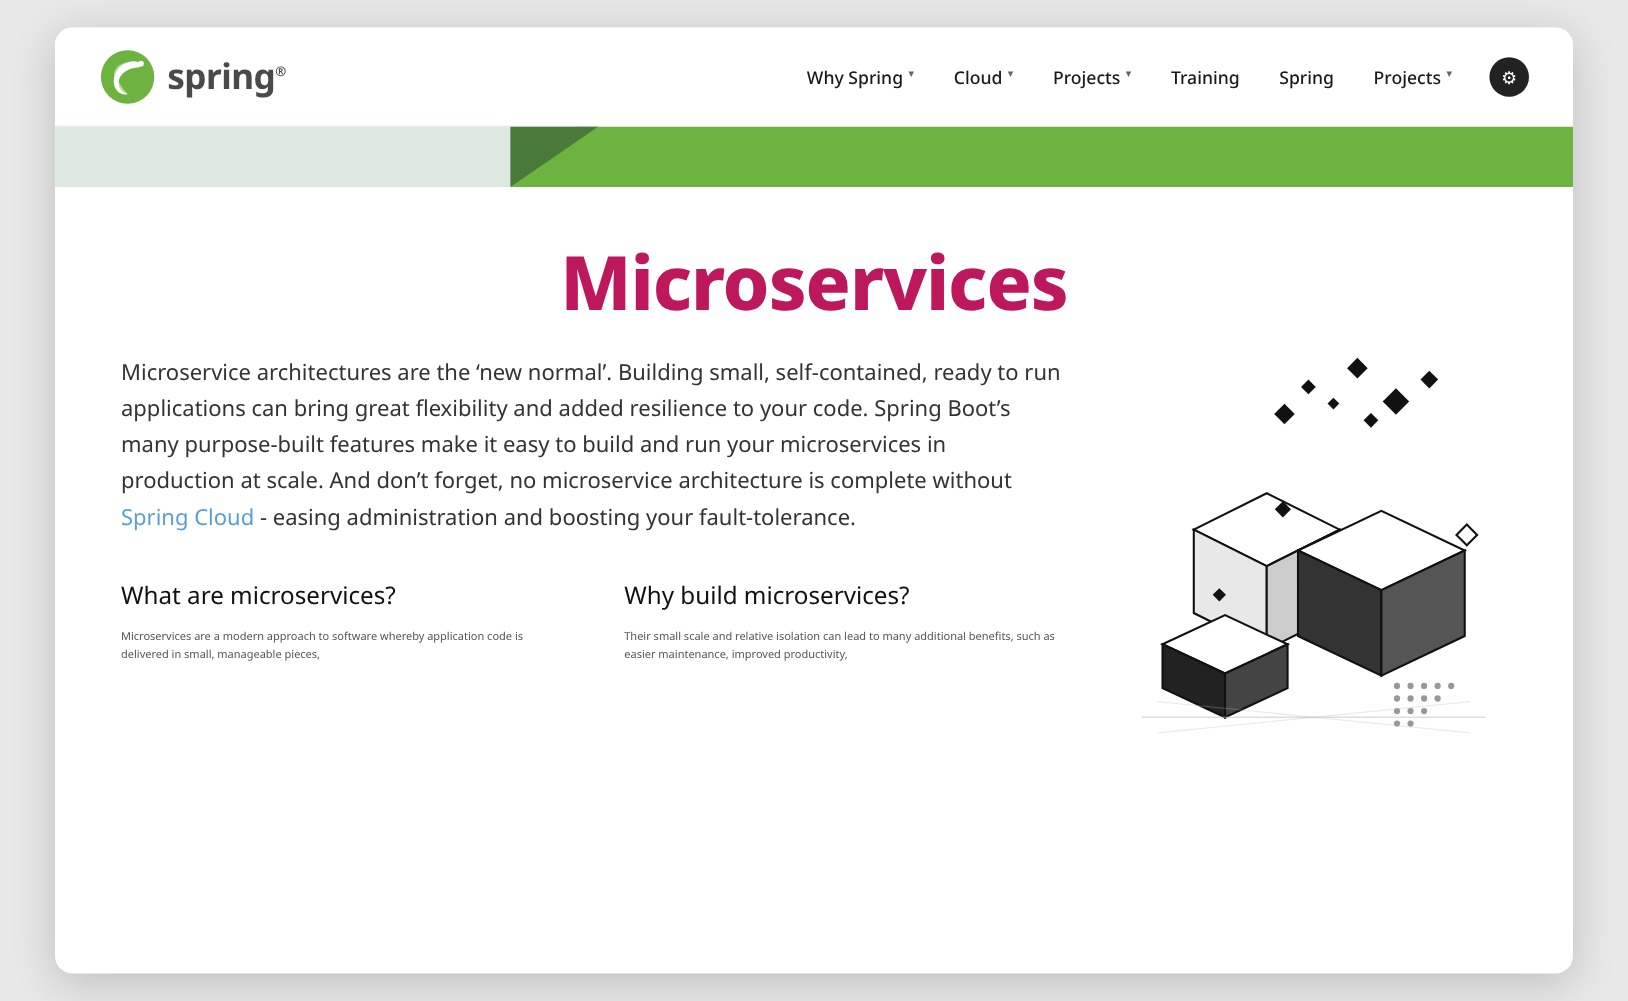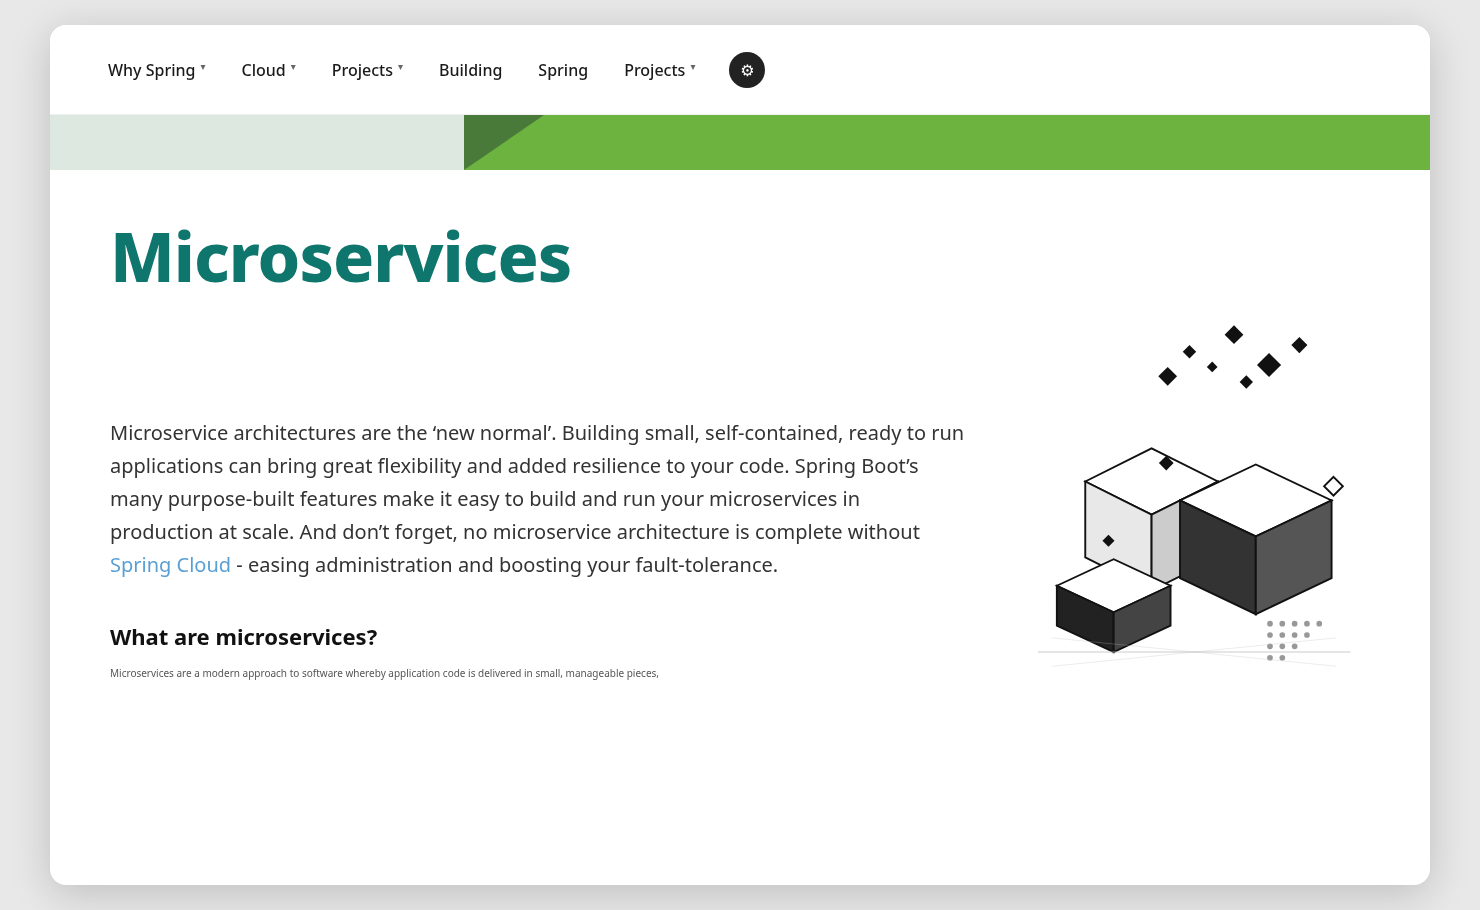--- a/index.html
+++ b/index.html
@@ -131,30 +131,31 @@
     
     .main-content {
       padding: 50px 60px 40px 60px;
       display: flex;
       flex-direction: column;
     }
 
     .page-title {
       font-size: 68px;
       font-weight: 800;
-      color: #0f766e;
+      color: #be185d;
       line-height: 1.05;
       margin-bottom: 30px;
       letter-spacing: -1px;
+      text-align: center;
     }
 
     .content-row {
       display: flex;
       gap: 25px;
-      align-items: flex-end;
+      align-items: flex-start;
     }
 
     .text-section {
       flex: 1;
     }
 
     .intro-text {
       font-size: 20px;
       line-height: 1.65;
       color: #333;
@@ -170,21 +171,21 @@
       display: flex;
       gap: 60px;
     }
 
     .sub-col {
       flex: 1;
     }
 
     .sub-heading {
       font-size: 22px;
-      font-weight: 700;
+      font-weight: 400;
       color: #111;
       margin-bottom: 14px;
     }
 
     .sub-text {
       font-size: 10px;
       line-height: 1.6;
       color: #555;
     }
 
@@ -201,20 +202,30 @@
       width: 360px;
       height: 380px;
     }
   </style>
 </head>
 <body>
 
 <div class="browser-window">
 
   <nav class="navbar">
+    <a class="logo-area" href="#">
+
+      <svg class="logo-icon" viewBox="0 0 60 60" xmlns="http://www.w3.org/2000/svg">
+        <circle cx="30" cy="30" r="28" fill="#6db33f"></circle>
+        <path d="M44 16 C38 10, 20 14, 16 30 C13 42, 22 50, 30 48 C18 44, 18 30, 28 24 C36 18, 46 22, 44 16Z" fill="#fff"></path>
+        <path d="M16 30 C14 18, 28 12, 36 16 C28 14, 20 20, 20 30 C20 40, 30 46, 30 48 C22 48, 14 40, 16 30Z" fill="#fff" opacity="0.5"></path>
+        <circle cx="44" cy="16" r="3" fill="#fff"></circle>
+      </svg>
+      <span class="logo-text">spring<span class="logo-tm">®</span></span>
+    </a>
 
     <ul class="nav-links">
       <li>
         <a href="#">
           <span>Why Spring</span>
           <span class="chevron">▾</span>
         </a>
       </li>
       <li>
         <a href="#">
@@ -223,21 +234,21 @@
         </a>
       </li>
       <li>
         <a href="#">
           <span>Projects</span>
           <span class="chevron">▾</span>
         </a>
       </li>
       <li>
         <a href="#">
-          <span>Building</span>
+          <span>Training</span>
         </a>
       </li>
       <li>
         <a href="#">
           <span>Spring</span>
         </a>
       </li>
       <li>
         <a href="#">
           <span>Projects</span>
@@ -264,20 +275,24 @@
         <p class="intro-text">
           <span>Microservice architectures are the ‘new normal’. Building small, self-contained, ready to run applications can bring great flexibility and added resilience to your code. Spring Boot’s many purpose-built features make it easy to build and run your microservices in production at scale. And don’t forget, no microservice architecture is complete without</span>
           <a href="#" class="spring-cloud-link">Spring Cloud</a>
           <span> - easing administration and boosting your fault-tolerance.</span>
         </p>
 
         <div class="sub-columns">
           <div class="sub-col">
             <h3 class="sub-heading">What are microservices?</h3>
             <p class="sub-text">Microservices are a modern approach to software whereby application code is delivered in small, manageable pieces,</p>
+          </div>
+          <div class="sub-col">
+            <h3 class="sub-heading">Why build microservices?</h3>
+            <p class="sub-text">Their small scale and relative isolation can lead to many additional benefits, such as easier maintenance, improved productivity,</p>
           </div>
         </div>
       </div>
 
       <div class="illustration">
         <svg class="iso-scene" viewBox="0 0 380 380" xmlns="http://www.w3.org/2000/svg">
 
           <rect x="240" y="18" width="14" height="14" transform="rotate(45 247 25)" fill="#111"></rect>
           <rect x="195" y="38" width="10" height="10" transform="rotate(45 200 43)" fill="#111"></rect>
           <rect x="275" y="48" width="18" height="18" transform="rotate(45 284 57)" fill="#111"></rect>

